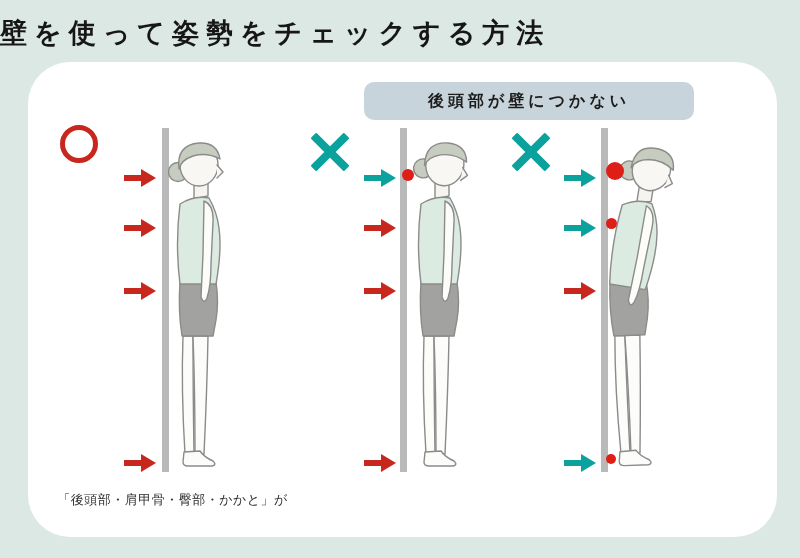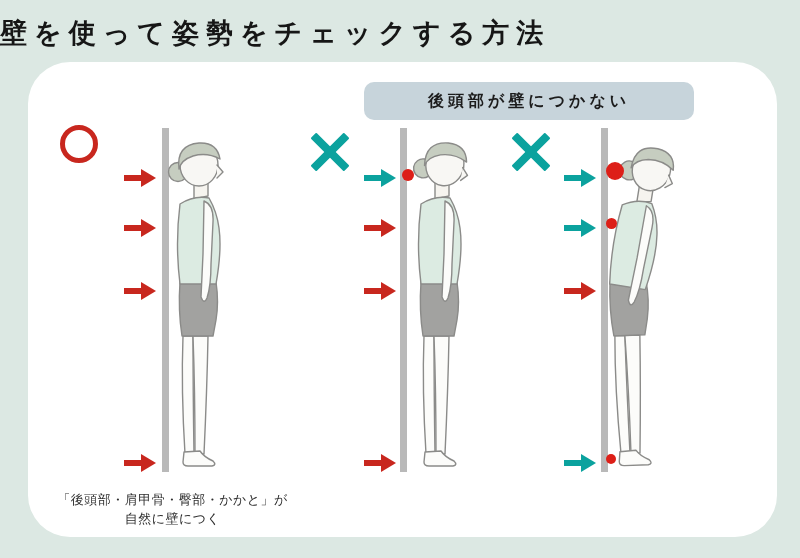--- a/index.html
+++ b/index.html
@@ -192,16 +192,15 @@
       <i class="tip"></i>
     </span>
 
   <span class="dot dot-m-head" style="--c: #dd1f18;"></span>
   <span class="dot dot-r-head" style="--c: #dd1f18;"></span>
   <span class="dot dot-r-shldr" style="--c: #dd1f18;"></span>
   <span class="dot dot-r-heel" style="--c: #dd1f18;"></span>
 
   <div class="caption caption-correct">
     <div>「後頭部・肩甲骨・臀部・かかと」が</div>
-    <div>自然に壁につく</div>
   </div>
 
 </div>
 
 </body></html>

